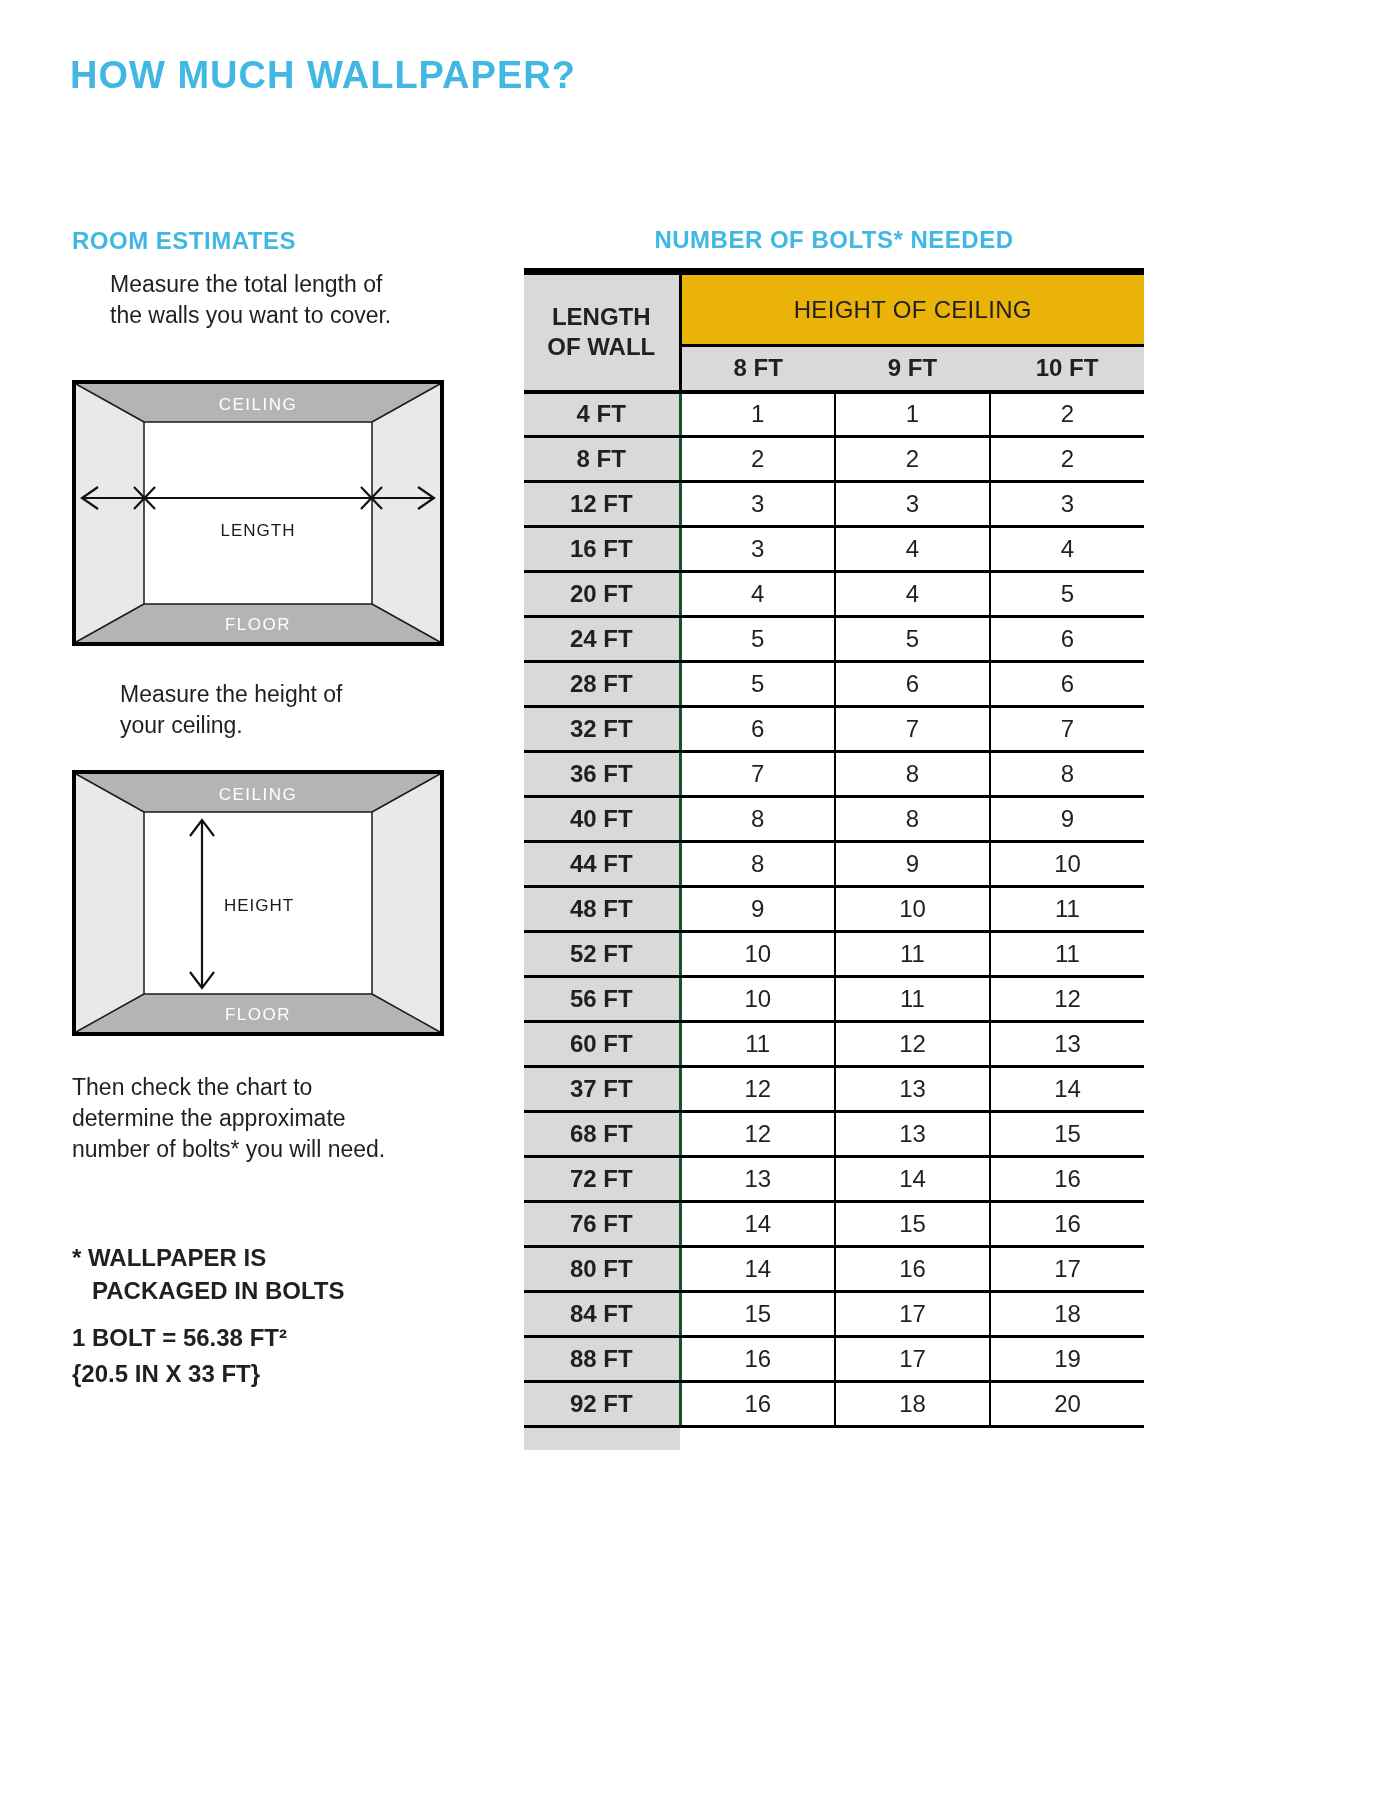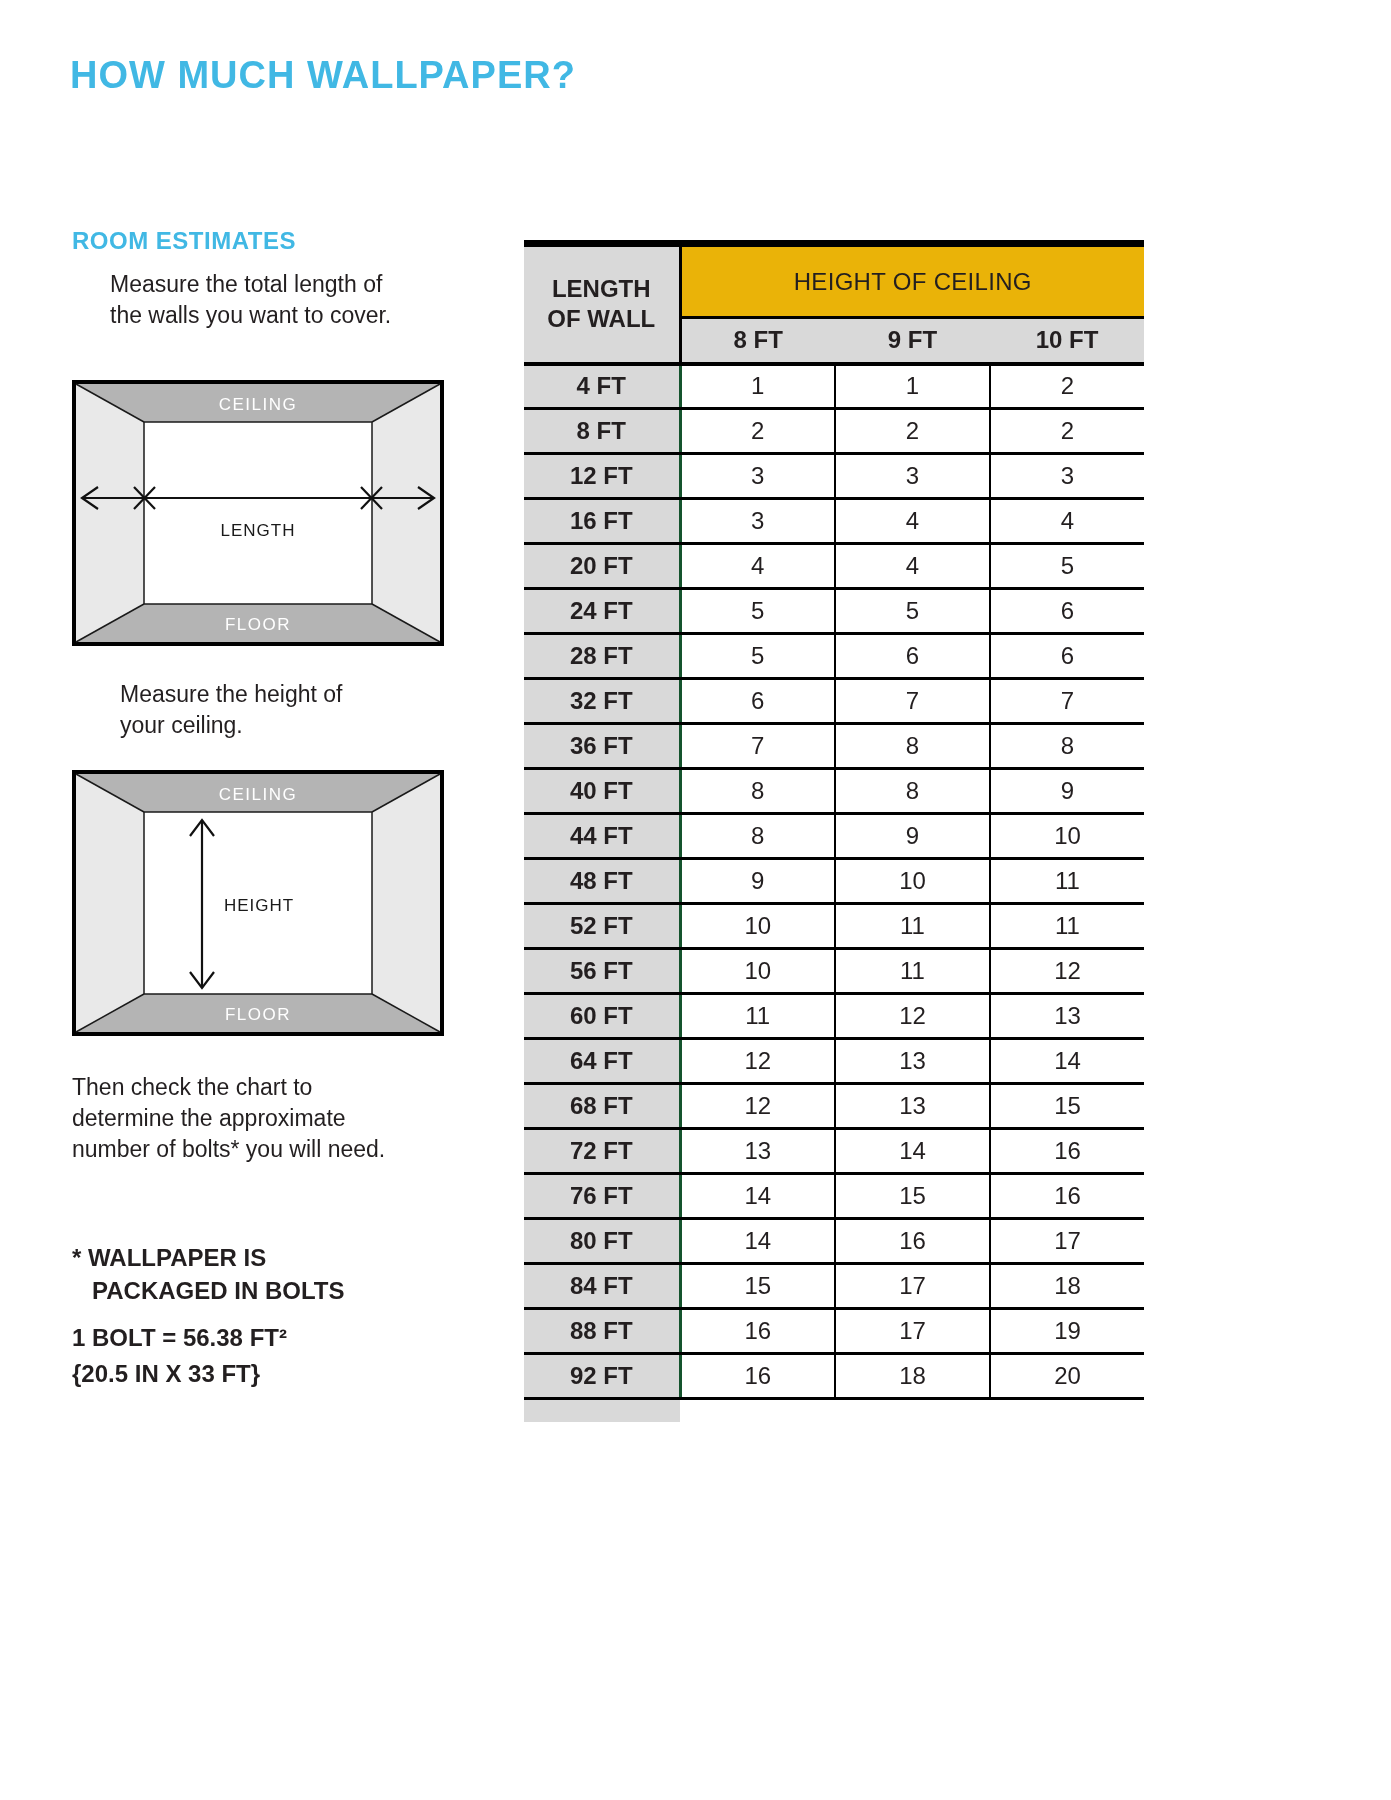--- a/index.html
+++ b/index.html
@@ -140,20 +140,21 @@
 <p class="step step3">Then check the chart to
 determine the approximate
 number of bolts* you will need.</p>
 
 <p class="footnote">* WALLPAPER IS
    PACKAGED IN BOLTS</p>
 <p class="bolt-def bolt-def1">1 BOLT = 56.38 FT²</p>
 <p class="bolt-def bolt-def2">{20.5 IN X 33 FT}</p>
 
 <div class="right-col">
+  <h2 class="section-heading table-title">NUMBER OF BOLTS* NEEDED</h2>
   <table class="bolts-table">
     <colgroup>
       <col style="width:156px">
         <col style="width:155px">
         <col style="width:155px">
         <col style="width:154px">
     </colgroup>
     <thead>
       <tr>
         <th rowspan="2" class="len-header">LENGTH
@@ -251,21 +252,21 @@
           <td class="val-cell">11</td>
           <td class="val-cell">12</td>
         </tr>
         <tr>
           <td class="len-cell">60 FT</td>
           <td class="val-cell">11</td>
           <td class="val-cell">12</td>
           <td class="val-cell">13</td>
         </tr>
         <tr>
-          <td class="len-cell">64 FT</td>
+          <td class="len-cell">37 FT</td>
           <td class="val-cell">12</td>
           <td class="val-cell">13</td>
           <td class="val-cell">14</td>
         </tr>
         <tr>
           <td class="len-cell">68 FT</td>
           <td class="val-cell">12</td>
           <td class="val-cell">13</td>
           <td class="val-cell">15</td>
         </tr>

